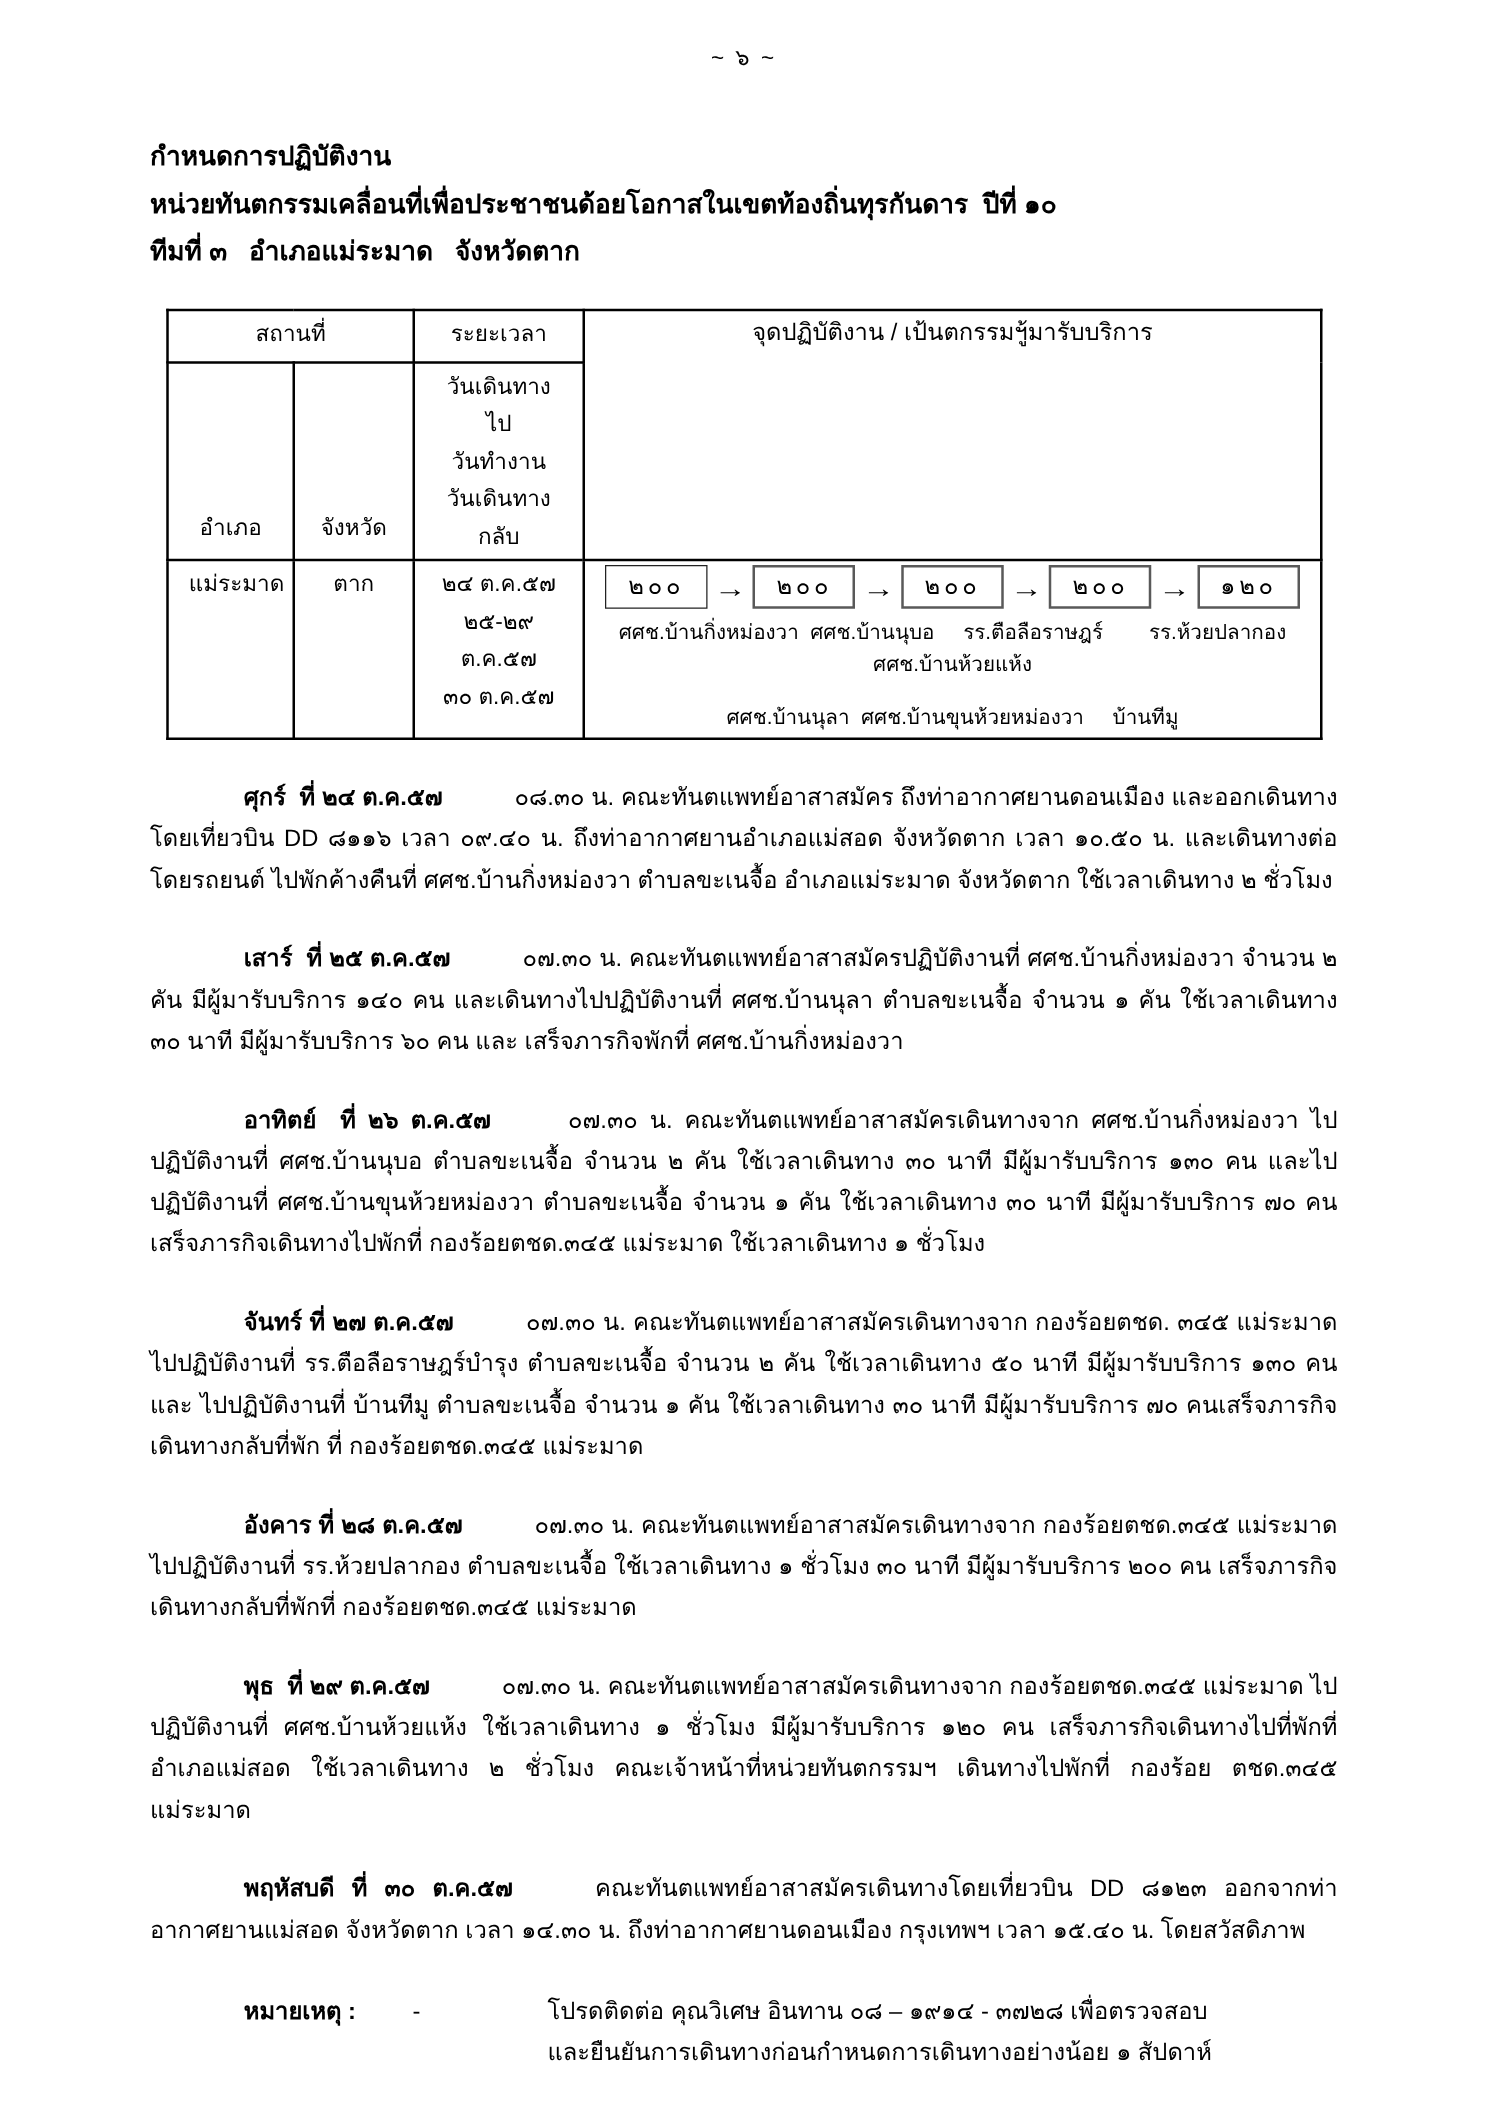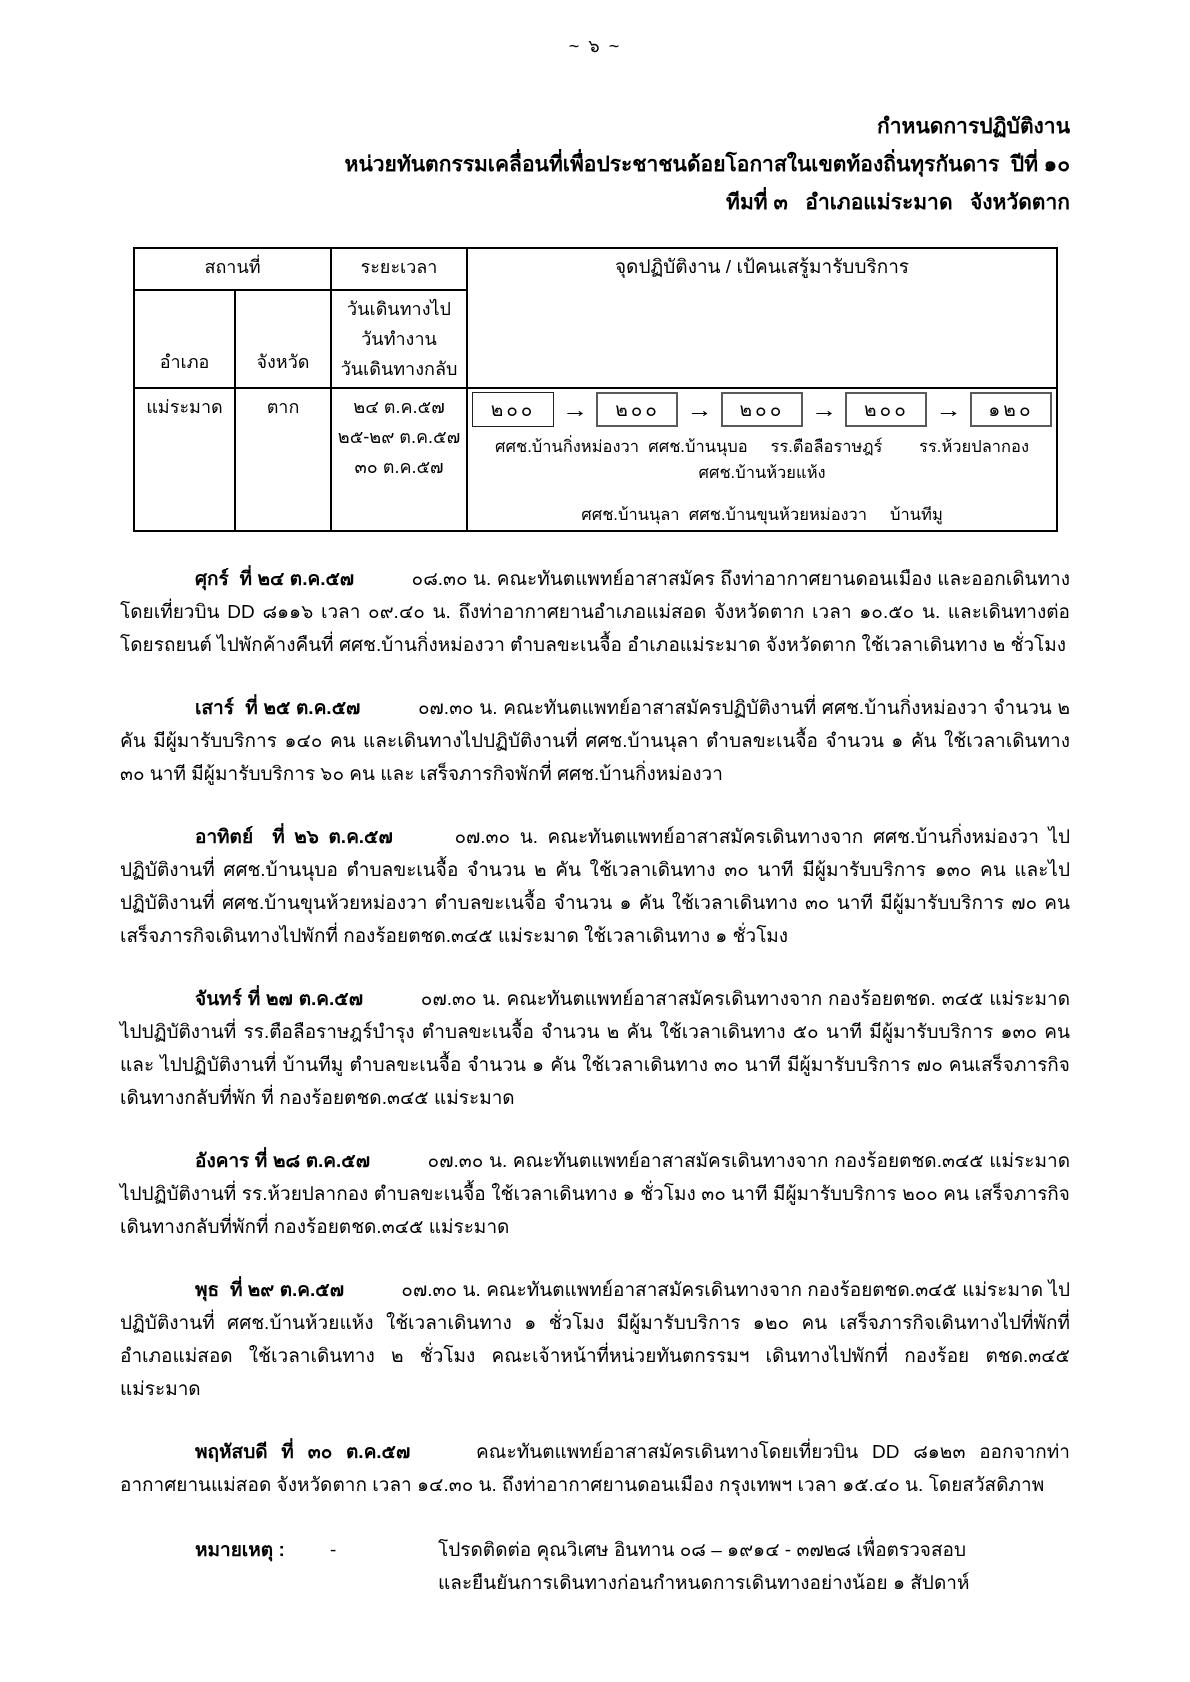--- a/index.html
+++ b/index.html
@@ -18,21 +18,21 @@
     height: 100%;
     padding: 30px 120px 20px 120px;
   }
   .page-number {
     text-align: center;
     font-size: 18px;
     letter-spacing: 2px;
   }
   .title-block {
     margin-top: 44px;
-    text-align: right;
+    text-align: left;
     font-weight: bold;
     font-size: 21px;
     line-height: 38px;
   }
   .title-block div { white-space: pre-wrap; }
 
   
   table.schedule {
     margin-top: 26px;
     margin-left: 13px;
@@ -40,21 +40,21 @@
     border-collapse: collapse;
     table-layout: fixed;
     font-size: 18px;
     line-height: 30px;
   }
   table.schedule th, table.schedule td {
     border: 2px solid #000;
     font-weight: normal;
     vertical-align: top;
     text-align: center;
-    padding: 3px 4px;
+    padding: 3px 16px;
   }
   th.h-group { height: 42px; vertical-align: middle; }
   th.h-op { vertical-align: middle; font-size: 19px; }
   .pre-lines { white-space: pre-line; }
   td.op-cell { text-align: left; padding: 8px 10px 4px 12px; }
 
   .flow {
     display: flex;
     align-items: center;
     justify-content: space-between;
@@ -132,21 +132,21 @@
     <colgroup>
       <col style="width:101px">
         <col style="width:96px">
         <col style="width:136px">
         <col>
     </colgroup>
     <tbody>
         <tr>
       <th class="h-group" colspan="2">สถานที่</th>
       <th class="h-group">ระยะเวลา</th>
-      <th class="h-op" rowspan="2">จุดปฏิบัติงาน / เป้คนเสรู้มารับบริการ</th>
+      <th class="h-op" rowspan="2">จุดปฏิบัติงาน / เป้นตกรรมฯู้มารับบริการ</th>
     </tr>
     <tr>
       <th style="vertical-align:bottom;padding-bottom:10px;margin-left:17px;">อำเภอ</th>
       <th style="vertical-align:bottom;padding-bottom:10px;">จังหวัด</th>
       <th class="pre-lines">วันเดินทางไป
 วันทำงาน
 วันเดินทางกลับ</th>
     </tr>
     <tr>
       <td>แม่ระมาด</td>

